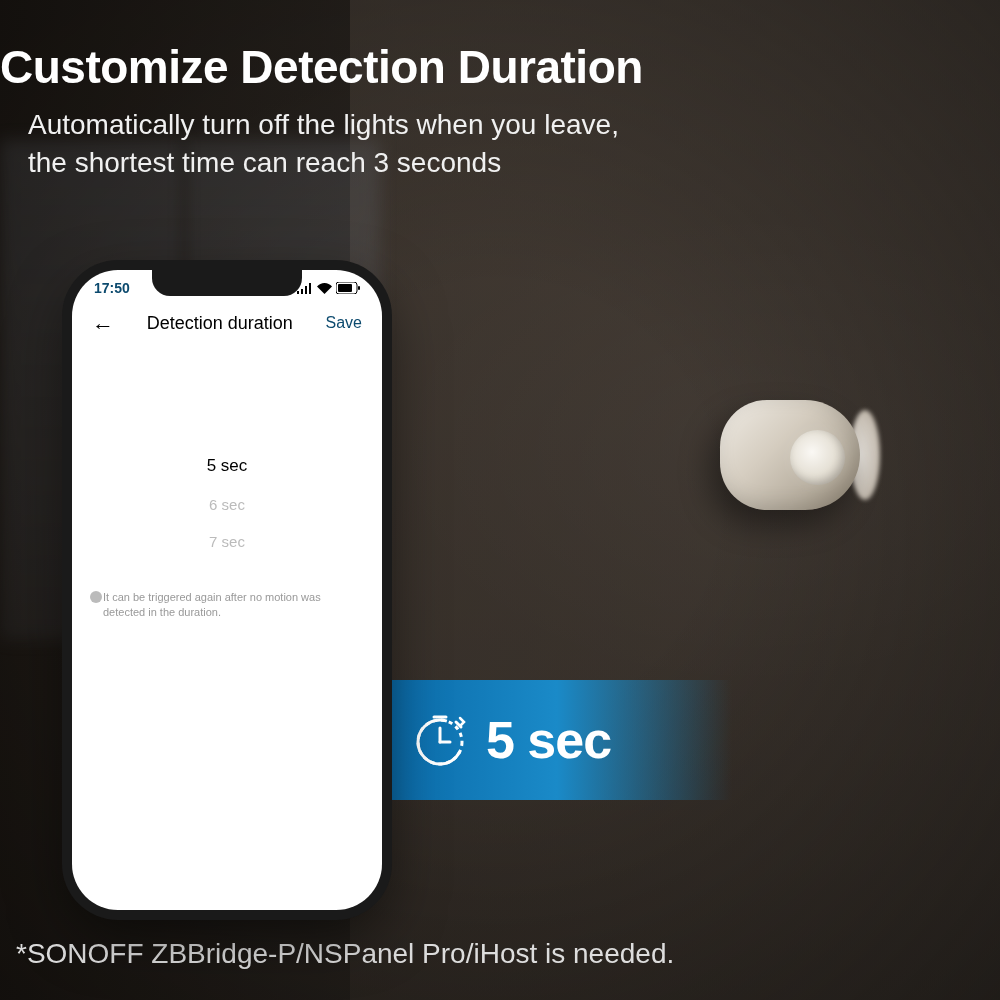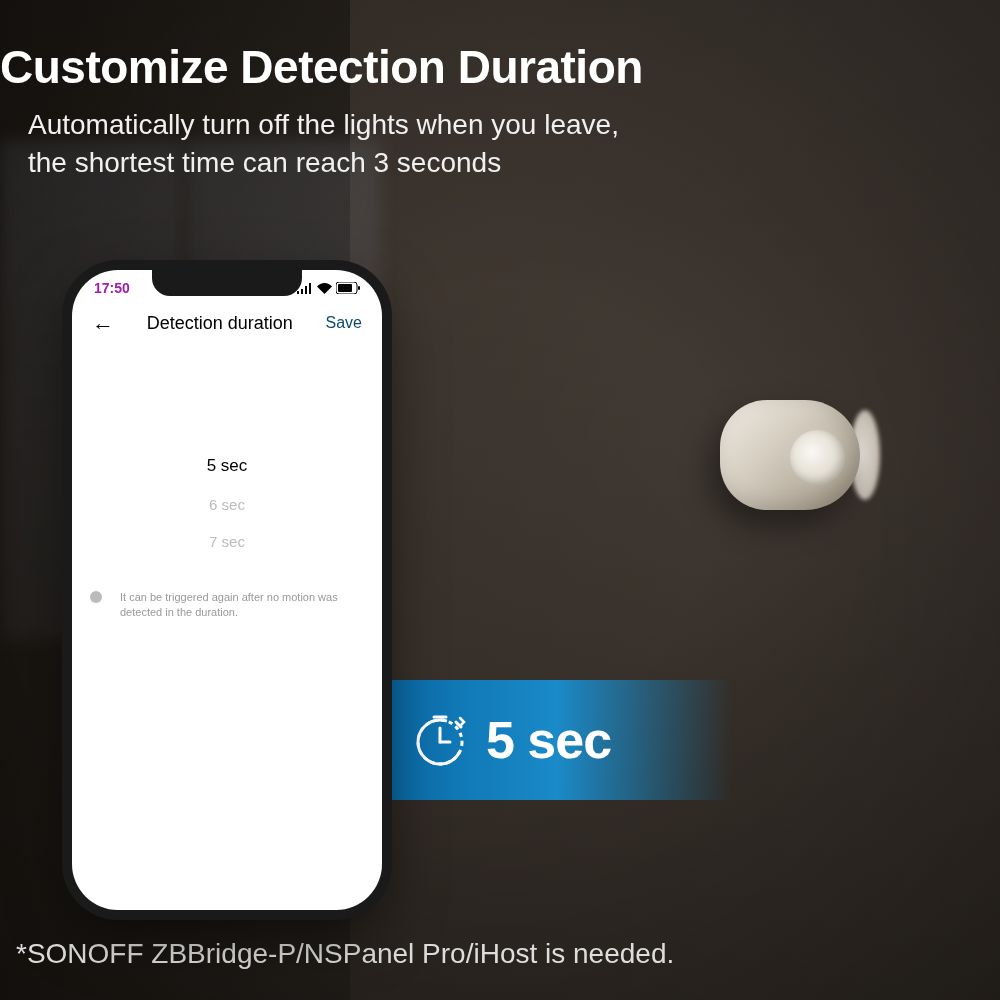--- a/index.html
+++ b/index.html
@@ -135,21 +135,21 @@
     border-radius: 0 0 18px 18px;
     z-index: 5;
   }
   .status-bar {
     display: flex;
     justify-content: space-between;
     align-items: center;
     padding: 10px 22px 4px;
     font-size: 14px;
     font-weight: 600;
-    color: #a21caf;
+    color: #0c4a6e;
   }
   .status-icons {
     display: flex;
     gap: 4px;
     align-items: center;
   }
   .signal, .wifi, .battery {
     display: inline-block;
   }
   .signal svg, .wifi svg, .battery svg { display: block; }
@@ -188,21 +188,21 @@
     font-weight: 500;
   }
   .picker-faded {
     color: #bbb;
     font-size: 15px;
   }
   
   .help-text {
     display: flex;
     align-items: flex-start;
-    gap: 18px;
+    gap: 1px;
     padding: 30px 18px;
     font-size: 11px;
     color: #999;
     line-height: 1.4;
   }
   .help-icon {
     width: 12px;
     height: 12px;
     border-radius: 50%;
     background: #bbb;

